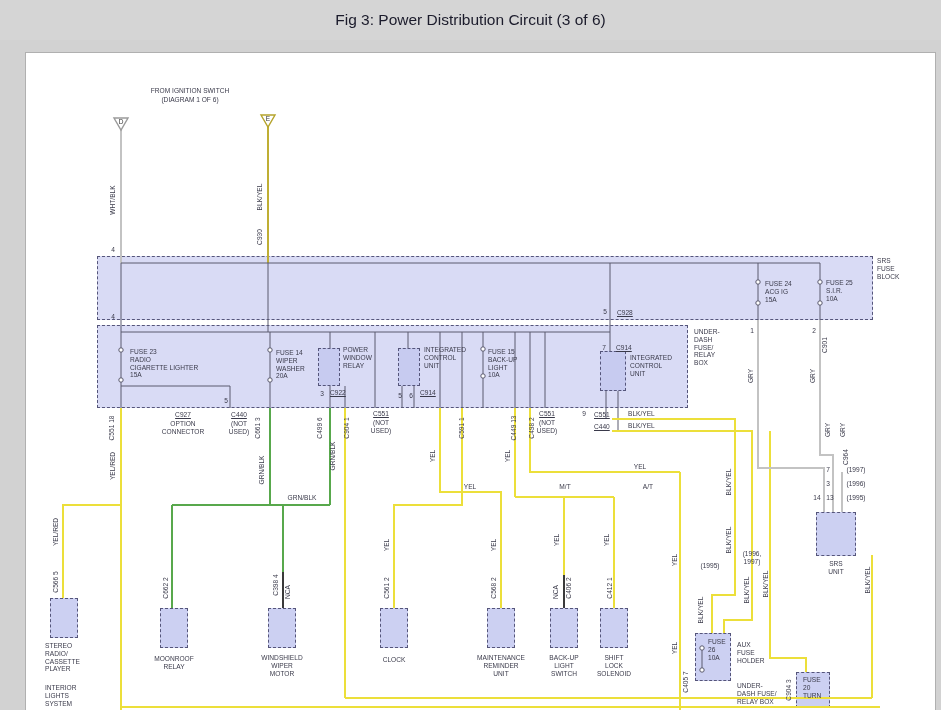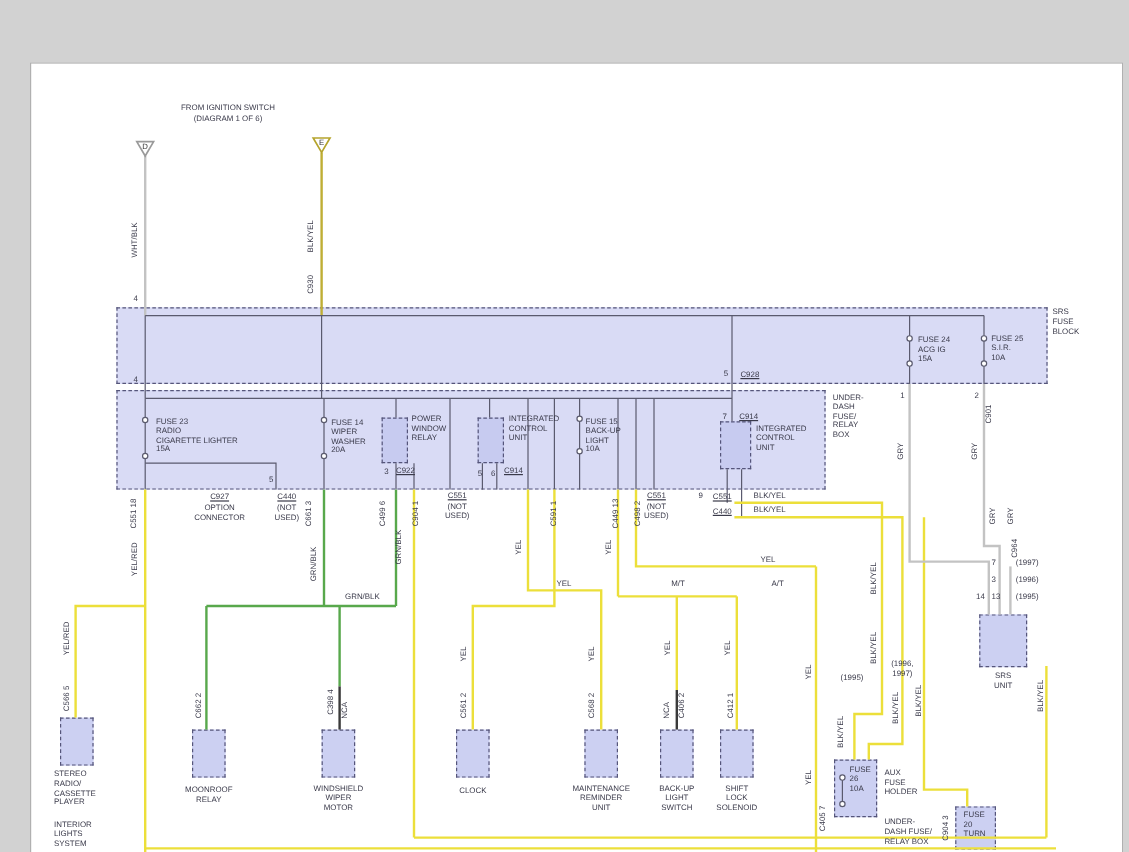--- a/index.html
+++ b/index.html
@@ -15,20 +15,23 @@
   .box{position:absolute;border:1px dashed #55557a;box-sizing:border-box;}
   .lbl{position:absolute;font-size:6.6px;line-height:1.18;color:#3a3a4a;white-space:pre-line;}
   .lbl.c{transform:translateX(-50%);text-align:center;}
   .lbl.r{transform:translate(-50%,-50%) rotate(-90deg);white-space:nowrap;}
   .lbl.u{text-decoration:underline;}
 </style>
 </head>
 <body>
 
 <div id="stage">
+  <div class="titlebar">
+    <span>Fig 3: Power Distribution Circuit (3 of 6)</span>
+  </div>
   <div class="canvas"></div>
   <div class="layer" id="box-layer">
       <div class="box" style="left: 97px; top: 256px; width: 776px; height: 64px; background: rgb(217, 219, 245);"></div>
       <div class="box" style="left: 97px; top: 325px; width: 591px; height: 83px; background: rgb(217, 219, 245);"></div>
       <div class="box" style="left: 318px; top: 348px; width: 22px; height: 38px; background: rgb(199, 203, 240);"></div>
       <div class="box" style="left: 398px; top: 348px; width: 22px; height: 38px; background: rgb(199, 203, 240);"></div>
       <div class="box" style="left: 600px; top: 351px; width: 26px; height: 40px; background: rgb(199, 203, 240);"></div>
       <div class="box" style="left: 50px; top: 598px; width: 28px; height: 40px; background: rgb(204, 208, 242);"></div>
       <div class="box" style="left: 160px; top: 608px; width: 28px; height: 40px; background: rgb(204, 208, 242);"></div>
       <div class="box" style="left: 268px; top: 608px; width: 28px; height: 40px; background: rgb(204, 208, 242);"></div>

